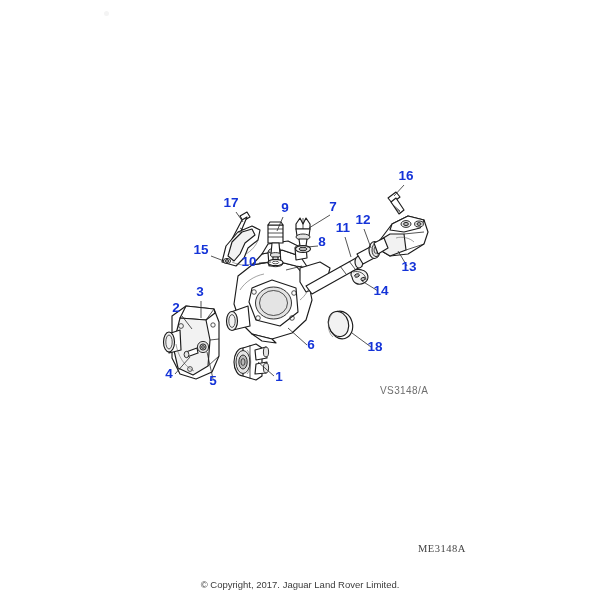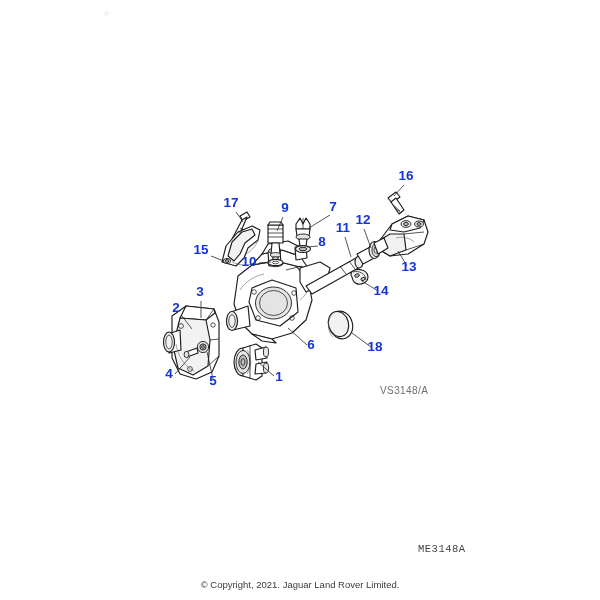--- a/index.html
+++ b/index.html
@@ -16,21 +16,21 @@
          stroke-linejoin:round;stroke-linecap:round;}
   .shade{fill:#e4e4e4;stroke:#1c1c1c;stroke-width:0.9;}
   .dark{fill:#b9b9b9;stroke:#1c1c1c;stroke-width:0.9;}
   .thin{fill:none;stroke:#1c1c1c;stroke-width:0.75;}
   .hair{fill:none;stroke:#565656;stroke-width:0.55;}
   .code{font-family:"Liberation Sans",sans-serif;font-size:10px;fill:#6e6e6e;
         letter-spacing:.4px;}
   .copy{position:absolute;left:0;bottom:10px;width:600px;text-align:center;
         font-size:9.5px;color:#3b3b3b;font-family:"Liberation Sans",sans-serif;}
   .mecode{position:absolute;left:418px;top:543px;font-size:10.5px;color:#444;
-        letter-spacing:.5px;font-family:Liberation Mono, monospace;}
+        letter-spacing:.5px;font-family:Liberation Serif, serif;}
   .artifact{position:absolute;left:104px;top:11px;width:5px;height:5px;
         background:#f4f4f4;border-radius:50%;}
 </style>
 </head>
 <body>
 
 <div id="page">
 
   <div class="artifact"></div>
 
@@ -250,15 +250,15 @@
       <text class="lbl" x="406" y="180" text-anchor="middle">16</text>
       <text class="lbl" x="231" y="207" text-anchor="middle">17</text>
       <text class="lbl" x="375" y="351" text-anchor="middle">18</text>
     </g>
 
     <text class="code" x="380" y="394">VS3148/A</text>
   </svg>
 
   <div class="mecode">ME3148A</div>
 
-  <div class="copy">© Copyright, 2021. Jaguar Land Rover Limited.</div>
+  <div class="copy">© Copyright, 2017. Jaguar Land Rover Limited.</div>
 
 </div>
 
 </body></html>

